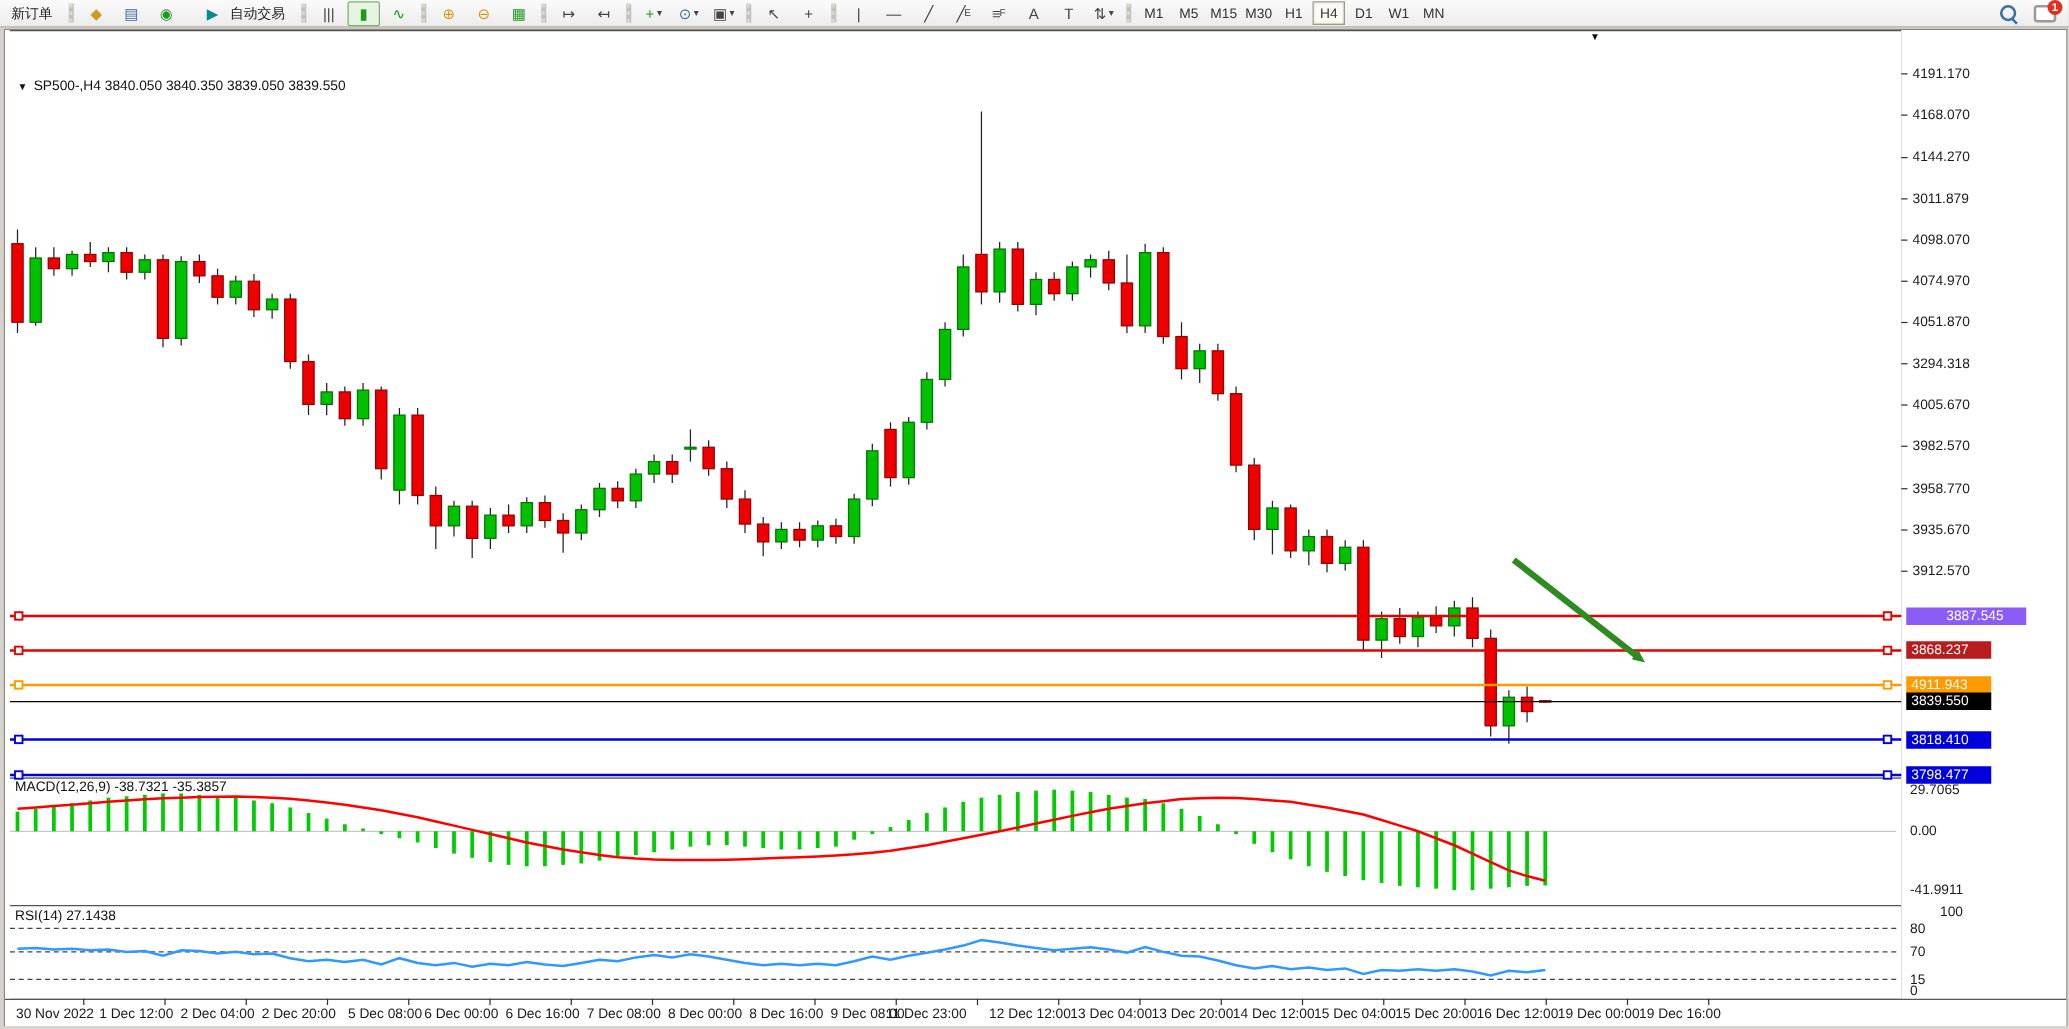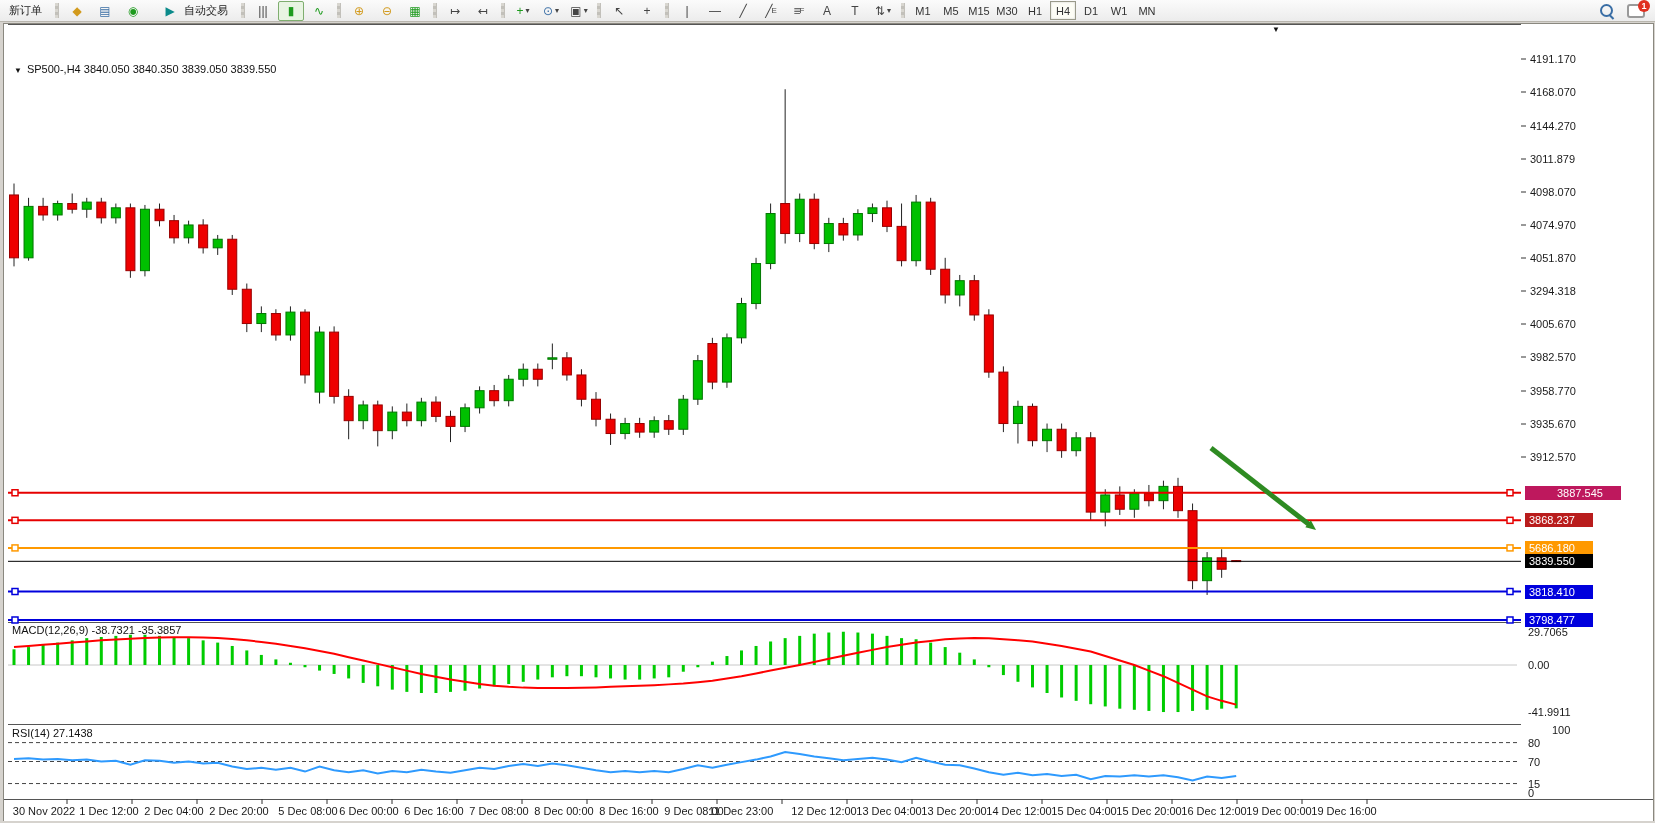--- a/index.html
+++ b/index.html
@@ -432,23 +432,23 @@
         <line x1="908" y1="775" x2="908" y2="780" stroke="#333" stroke-width="1"></line>
         <line x1="973" y1="775" x2="973" y2="780" stroke="#333" stroke-width="1"></line>
         <line x1="1038" y1="775" x2="1038" y2="780" stroke="#333" stroke-width="1"></line>
         <line x1="1103" y1="775" x2="1103" y2="780" stroke="#333" stroke-width="1"></line>
         <line x1="1168" y1="775" x2="1168" y2="780" stroke="#333" stroke-width="1"></line>
         <line x1="1233" y1="775" x2="1233" y2="780" stroke="#333" stroke-width="1"></line>
         <line x1="1298" y1="775" x2="1298" y2="780" stroke="#333" stroke-width="1"></line>
         <line x1="1363" y1="775" x2="1363" y2="780" stroke="#333" stroke-width="1"></line>
       </svg>
     <div id="labels">
-        <div class="hl-label" style="top: 468.75px; background: #be185d; padding-left: 32px;">3887.545</div>
+        <div class="hl-label" style="top: 468.75px; background: #8b5cf6; padding-left: 32px;">3887.545</div>
         <div class="hl-label" style="top: 496.333px; background: #b91c1c;">3868.237</div>
-        <div class="hl-label" style="top: 523.916px; background: rgb(255, 153, 0);">5686.180</div>
+        <div class="hl-label" style="top: 523.916px; background: rgb(255, 153, 0);">4911.943</div>
         <div class="hl-label" style="top: 567.514px; background: rgb(0, 0, 221);">3818.410</div>
         <div class="hl-label" style="top: 595.99px; background: rgb(0, 0, 221);">3798.477</div>
         <div class="hl-label" style="top: 537.314px; background: rgb(0, 0, 0);">3839.550</div>
         <div class="px-label" style="top: 35px;">4191.170</div>
         <div class="px-label" style="top: 68px;">4168.070</div>
         <div class="px-label" style="top: 102px;">4144.270</div>
         <div class="px-label" style="top: 135px;">3011.879</div>
         <div class="px-label" style="top: 168px;">4098.070</div>
         <div class="px-label" style="top: 201px;">4074.970</div>
         <div class="px-label" style="top: 234px;">4051.870</div>

